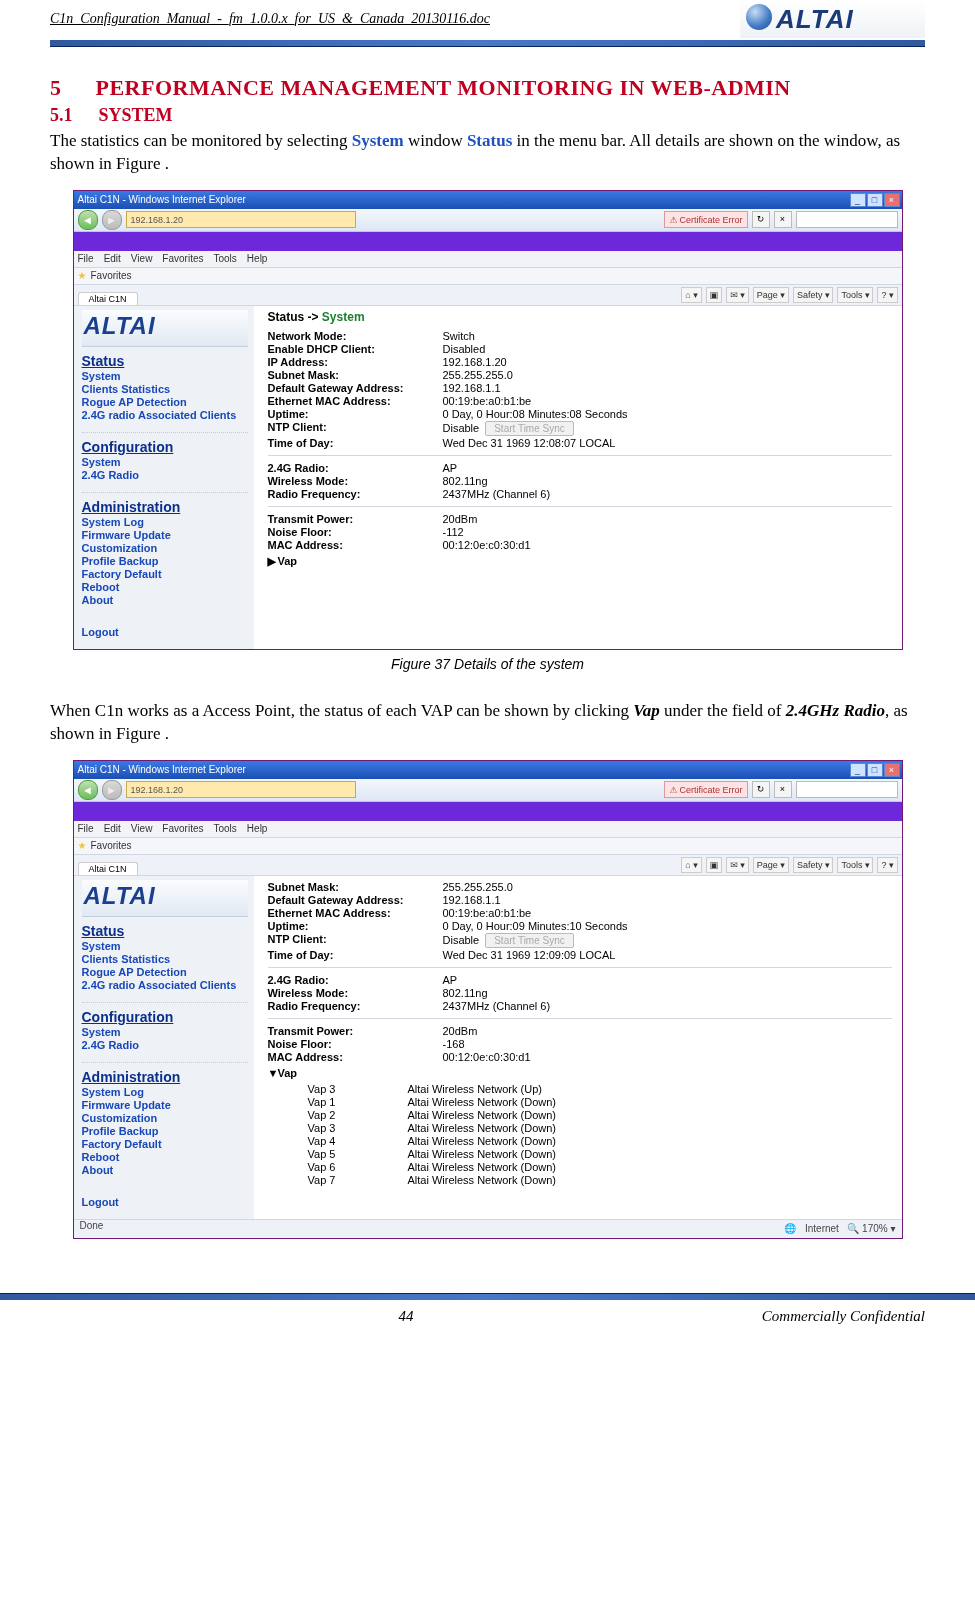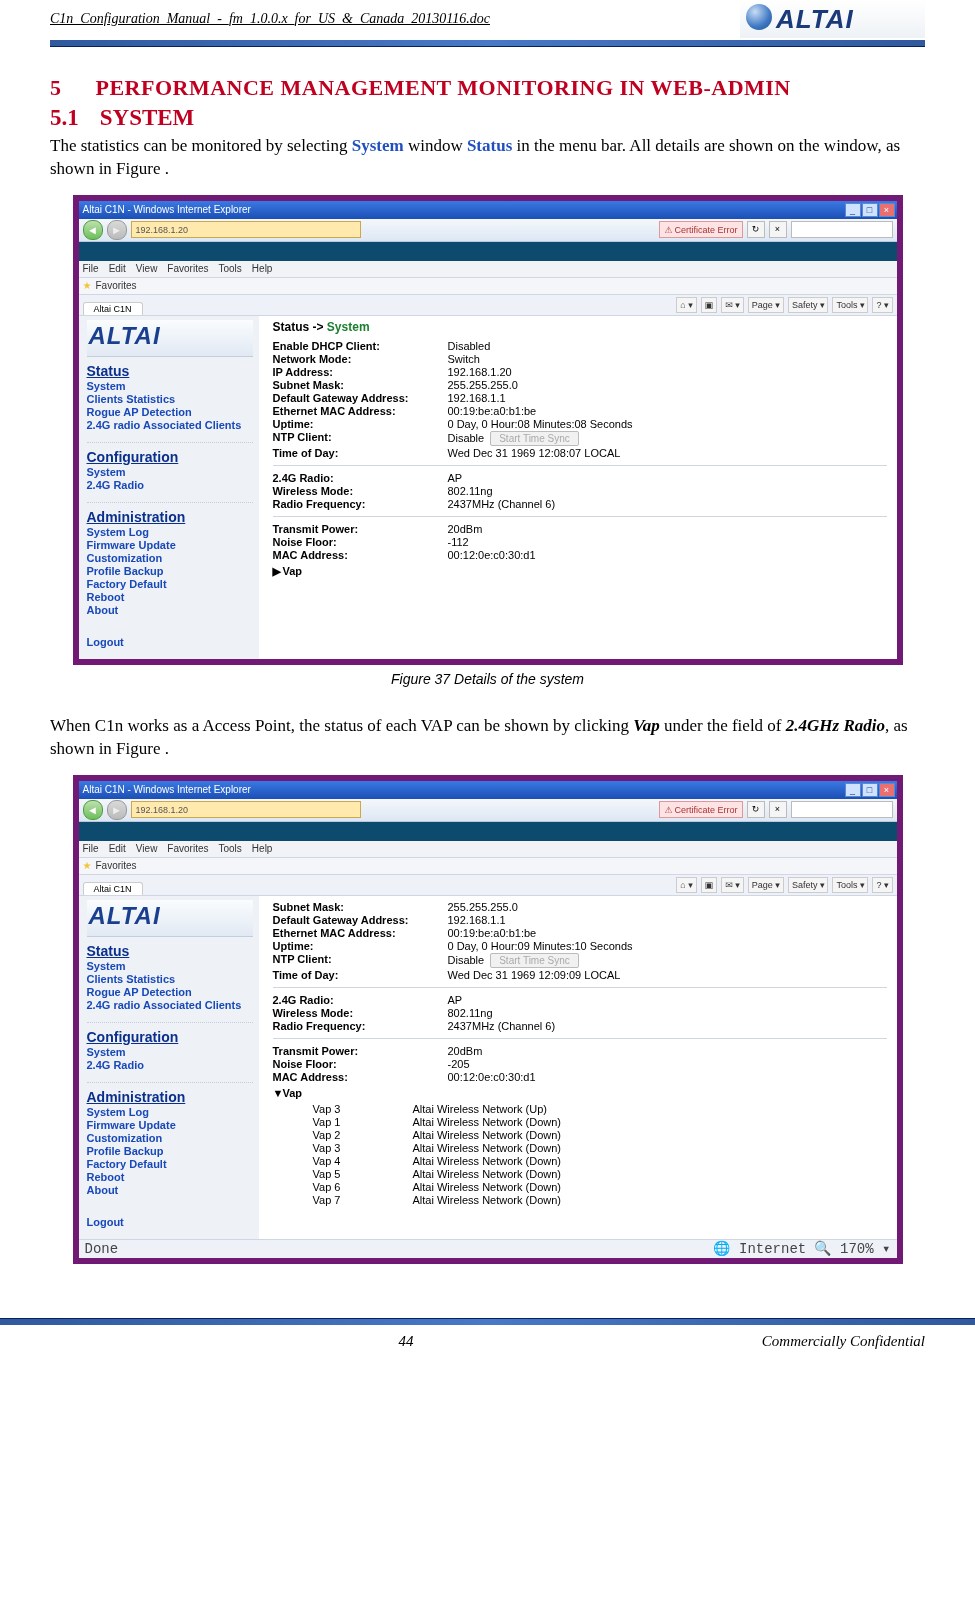--- a/index.html
+++ b/index.html
@@ -63,21 +63,21 @@
     font-family: "Times New Roman", serif;
     font-size: 22px;
     color: #c00020;
     font-weight: bold;
     margin: 16px 0 4px 0;
   }
   h1.sec .num { display:inline-block; width:40px; }
   h1.sec .caps { font-variant: small-caps; letter-spacing: 0.5px; }
   h2.sub {
     font-family: "Times New Roman", serif;
-    font-size: 23px;
+    font-size: 18px;
     color: #c00020;
     font-weight: bold;
     margin: 2px 0 4px 0;
   }
   h2.sub .num { display:inline-block; width:44px; }
   h2.sub .caps { font-variant: small-caps; }
   p.body {
     font-size: 17px;
     margin: 2px 0 14px 0;
     line-height: 1.35;
@@ -86,25 +86,25 @@
   .b-ital { font-style: italic; font-weight: bold; }
   .caption {
     text-align: center;
     font-style: italic;
     font-family: Arial, sans-serif;
     font-size: 14px;
     margin: 6px 0 28px 0;
   }
   
   .screenshot {
-    border: 6px solid #701a75;
+    border: 1px solid #701a75;
     font-family: Tahoma, Arial, sans-serif;
     font-size: 10px;
     color: #000;
-    background: #0c4a6e;
+    background: #6d28d9;
     margin: 8px auto 0 auto;
     width: 830px;
     box-sizing: border-box;
   }
   .ie-titlebar {
     background: linear-gradient(180deg,#3a79e3,#1b4fb5);
     color: #fff;
     height: 18px;
     display:flex; align-items:center; justify-content:space-between;
     padding: 0 2px 0 4px;
@@ -214,22 +214,22 @@
     padding:1px 8px; margin-left:6px; color:#aaa; font-size:10px;
     border-radius:2px;
   }
   .vap-toggle{ font-weight:bold; margin-top:4px; cursor:default;}
   .vap-toggle .arrow{display:inline-block; width:10px;}
   .vap-list{ margin:4px 0 0 40px;}
   .vap-row{display:flex; margin:1px 0;}
   .vap-row .vl{flex:0 0 100px;}
   .ie-status{
     height:18px; background:#eef2f8; border-top:1px solid #cfd7e3;
-    display:flex; justify-content:space-between; align-items:center;
-    padding:0 6px; font-size:14px; color:#444;font-family:Liberation Mono, monospace;
+    display:flex; justify-content:space-between; 
+    padding:0 6px; font-size:10px; color:#444;
   }
   .zone{display:flex;gap:8px;align-items:center;}
   .zone .globe:before{content:"🌐";}
   
   .footer-rule{ height:6px; background:linear-gradient(90deg,#30599e,#4878c6,#30599e);
     border-top:1px solid #08215a; margin-top:14px;}
   .doc-footer{ display:flex; justify-content:space-between; align-items:center;
     padding:8px 0 0 0; font-style:italic; font-family:"Times New Roman",serif;
     font-size:15px;}
   .doc-footer .pnum{ flex:1; text-align:center;}
@@ -319,26 +319,26 @@
         <div class="lnk">Factory Default</div>
         <div class="lnk">Reboot</div>
         <div class="lnk">About</div>
         <div style="height:18px"></div>
         <div class="lnk">Logout</div>
       </div>
       <div class="main">
         <div class="breadcrumb"><span>Status -&gt; </span><span class="cur">System</span></div>
         <div id="s1top">
             <div class="kv">
+              <span class="k">Network Mode:</span>
+              <span class="v">Switch</span>
+            </div>
+            <div class="kv">
               <span class="k">Enable DHCP Client:</span>
               <span class="v">Disabled</span>
-            </div>
-            <div class="kv">
-              <span class="k">Network Mode:</span>
-              <span class="v">Switch</span>
             </div>
             <div class="kv">
               <span class="k">IP Address:</span>
               <span class="v">192.168.1.20</span>
             </div>
             <div class="kv">
               <span class="k">Subnet Mask:</span>
               <span class="v">255.255.255.0</span>
             </div>
             <div class="kv">
@@ -509,21 +509,21 @@
             </div>
           </div>
         <div class="hr"></div>
         <div id="s2r2">
             <div class="kv">
               <span class="k">Transmit Power:</span>
               <span class="v">20dBm</span>
             </div>
             <div class="kv">
               <span class="k">Noise Floor:</span>
-              <span class="v">-205</span>
+              <span class="v">-168</span>
             </div>
             <div class="kv">
               <span class="k">MAC Address:</span>
               <span class="v">00:12:0e:c0:30:d1</span>
             </div>
           </div>
         <div class="vap-toggle"><span class="arrow">▼</span><span>Vap</span></div>
         <div class="vap-list" id="vaplist">
             <div class="vap-row">
               <span class="vl">Vap 3</span>

